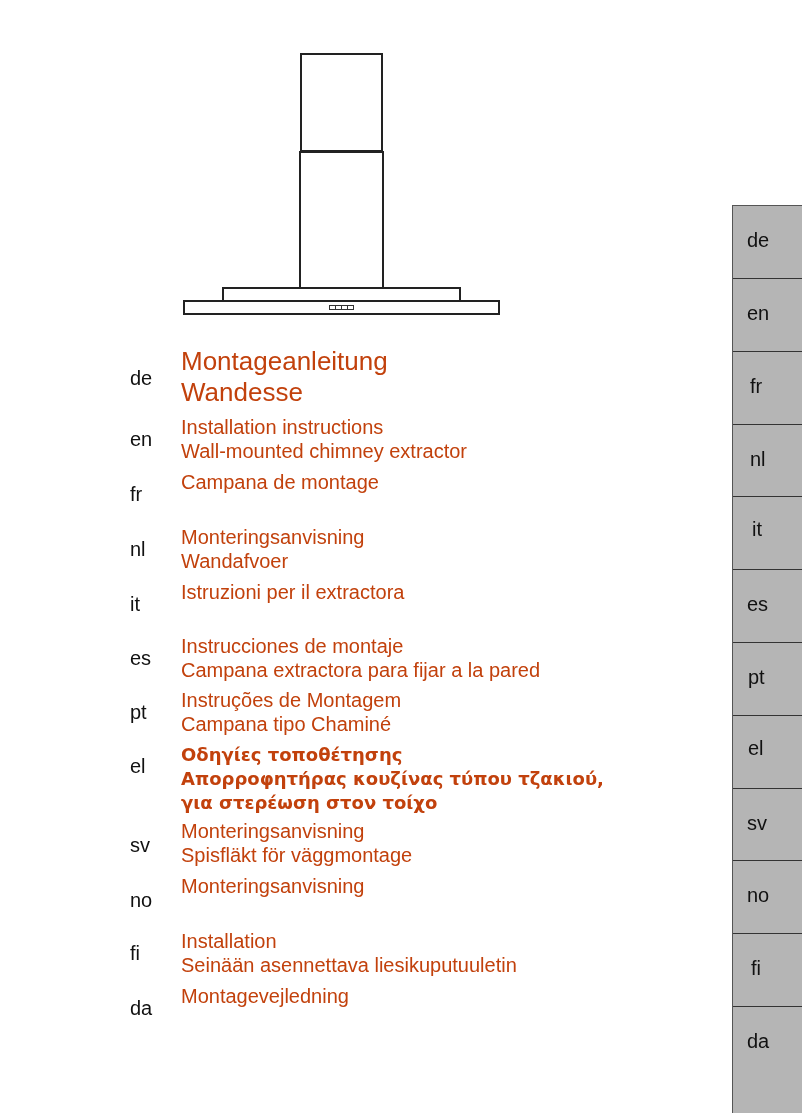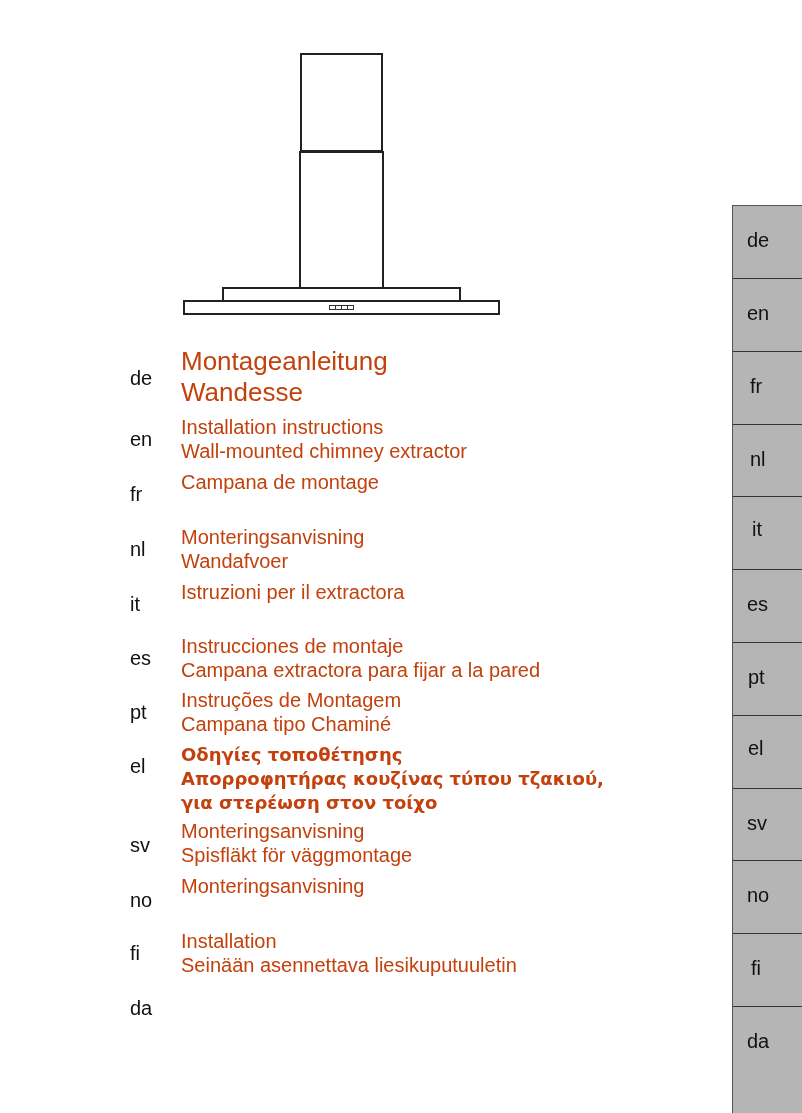--- a/index.html
+++ b/index.html
@@ -126,20 +126,21 @@
     <div class="code" style="top:12px">fi</div>
     <div class="lines">
       <div class="line">Installation</div>
       <div class="line">Seinään asennettava liesikuputuuletin</div>
     </div>
   </div>
 
   <div class="entry" style="top:984px">
     <div class="code" style="top:12px">da</div>
     <div class="lines">
+      <div class="line">Montagevejledning</div>
     </div>
   </div>
 </div>
 
 <div class="tabs">
   <div class="tab" style="top:0px;height:72px">
     <span class="tab-label">de</span>
   </div>
   <div class="tab" style="top:72px;height:73px">
     <span class="tab-label">en</span>

